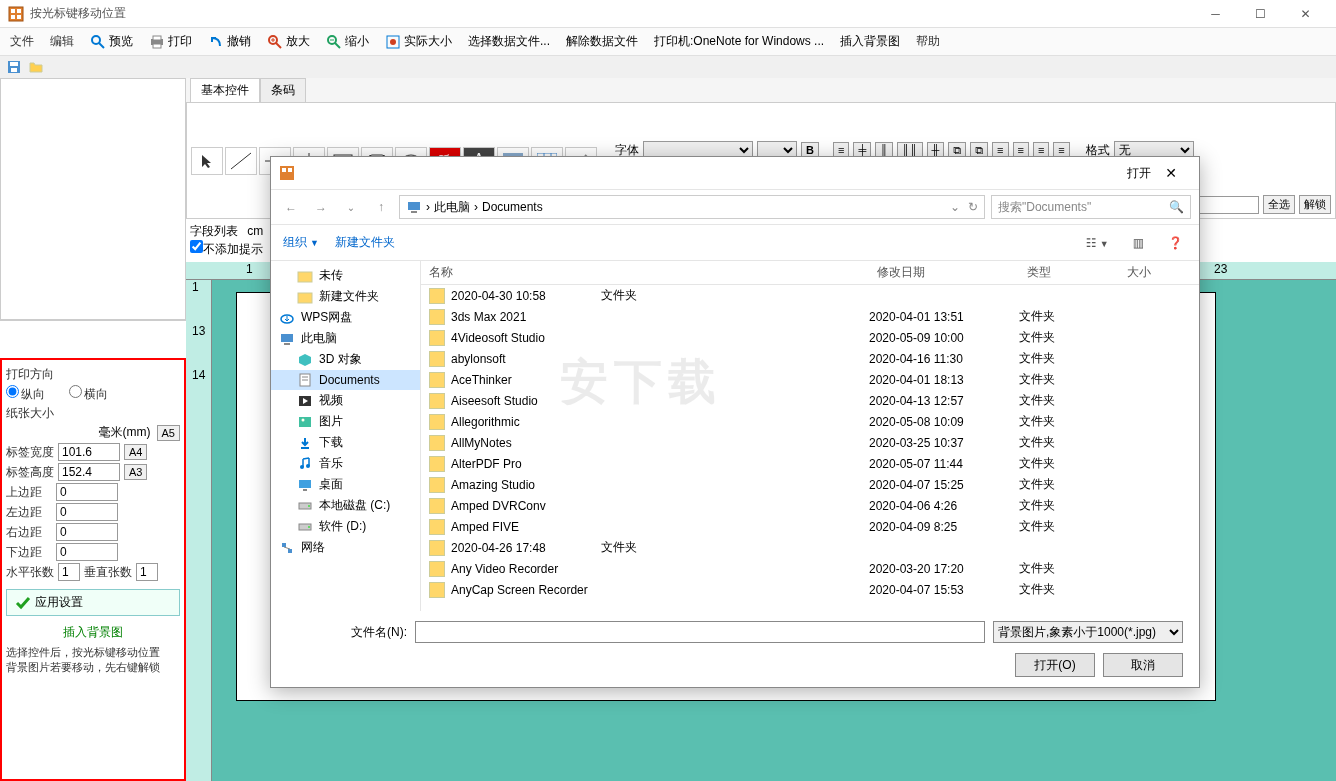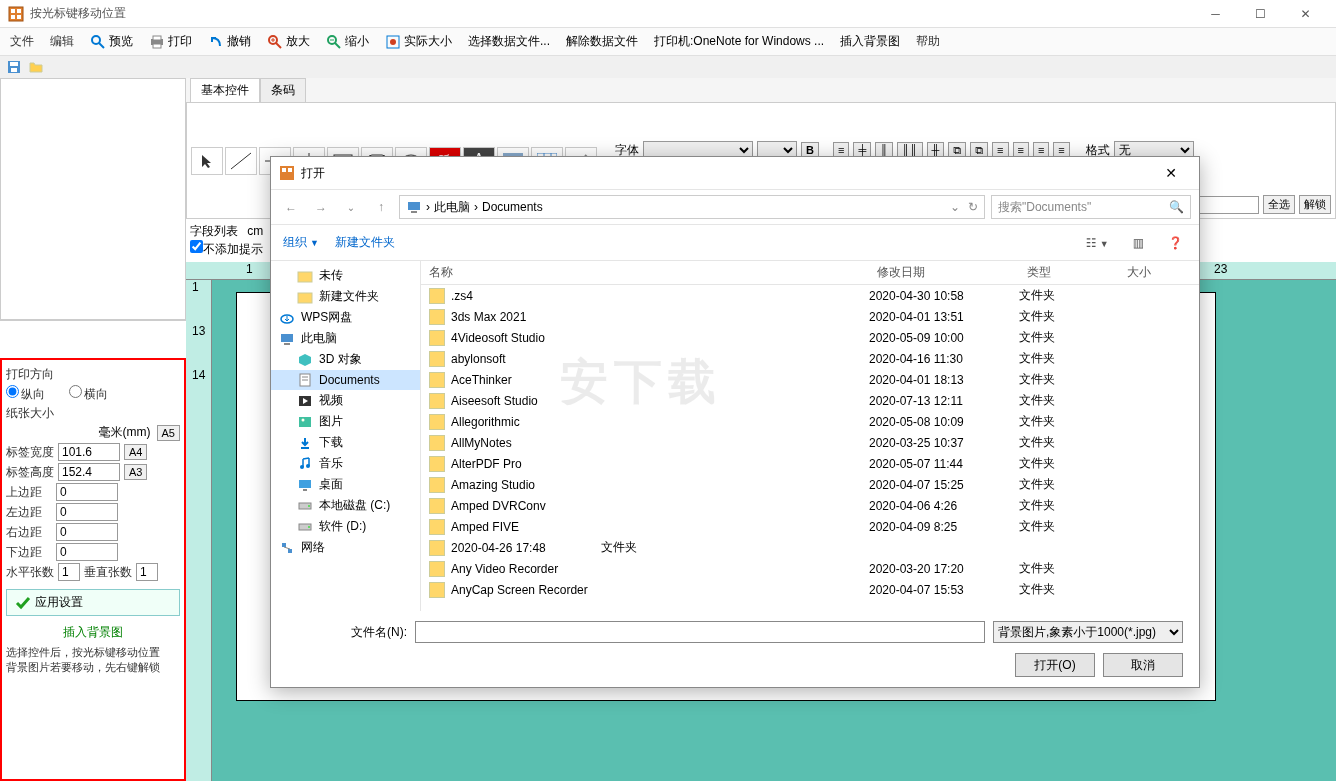--- a/index.html
+++ b/index.html
@@ -54,21 +54,21 @@
 .prop-row select, .prop-row input { border: 1px solid #999; font-size: 12px; height: 18px; }
 .field-list { background: #fff; padding: 4px; }
 .ruler-area { flex: 1; position: relative; background: #5abfb0; }
 .ruler-h { height: 18px; background: #c0ede4; border-bottom: 1px solid #888; font-size: 9px; padding-left: 60px; }
 .ruler-v { position: absolute; left: 0; top: 18px; bottom: 0; width: 26px; background: #c0ede4; border-right: 1px solid #888; font-size: 9px; }
 .canvas { position: absolute; left: 50px; top: 30px; right: 120px; bottom: 80px; background: #fff; border: 1px solid #000; }
 
 
 .dialog { position: absolute; left: 270px; top: 156px; width: 930px; height: 532px; background: #fff; border: 1px solid #888; box-shadow: 0 4px 20px rgba(0,0,0,0.3); display: flex; flex-direction: column; }
 .dlg-title { height: 32px; display: flex; align-items: center; padding: 0 8px; background: #fff; }
-.dlg-title .tlabel { flex: 1; }
+.dlg-title .tlabel { flex: 1; text-align: right; }
 .dlg-title .close { width: 40px; text-align: center; cursor: pointer; font-size: 14px; }
 .dlg-nav { height: 36px; display: flex; align-items: center; padding: 0 8px; border-top: 1px solid #e5e5e5; border-bottom: 1px solid #e5e5e5; gap: 6px; }
 .dlg-nav .arrow { width: 24px; height: 24px; display: flex; align-items: center; justify-content: center; color: #888; cursor: pointer; }
 .dlg-nav .path { flex: 1; border: 1px solid #ccc; height: 24px; display: flex; align-items: center; padding: 0 6px; gap: 4px; }
 .dlg-nav .search { width: 200px; border: 1px solid #ccc; height: 24px; display: flex; align-items: center; padding: 0 6px; color: #888; }
 .dlg-toolbar { height: 36px; display: flex; align-items: center; padding: 0 12px; gap: 16px; border-bottom: 1px solid #e5e5e5; }
 .dlg-toolbar .tb-item { color: #0066cc; cursor: pointer; display: flex; align-items: center; gap: 3px; }
 .dlg-toolbar .spacer { flex: 1; }
 .dlg-toolbar .tb-icon { color: #555; cursor: pointer; padding: 0 4px; }
 .dlg-body { flex: 1; display: flex; }
@@ -526,21 +526,20 @@
     <div class="dlg-list">
       <div class="dlg-list-header">
         <div class="col col-name">名称</div>
         <div class="col col-date">修改日期</div>
         <div class="col col-type">类型</div>
         <div class="col col-size">大小</div>
       </div>
       <div class="dlg-list-rows" id="file-rows">
           <div class="frow">
             <div class="ficon"></div>
-    <div class="col-name" style="flex:1">.zs4</div>
     <div class="col-date" style="width:150px">2020-04-30 10:58</div>
     <div class="col-type" style="width:100px">文件夹</div>
     <div class="col-size" style="width:80px"></div>
           </div>
           <div class="frow">
             <div class="ficon"></div>
     <div class="col-name" style="flex:1">3ds Max 2021</div>
     <div class="col-date" style="width:150px">2020-04-01 13:51</div>
     <div class="col-type" style="width:100px">文件夹</div>
     <div class="col-size" style="width:80px"></div>
@@ -562,21 +561,21 @@
           <div class="frow">
             <div class="ficon"></div>
     <div class="col-name" style="flex:1">AceThinker</div>
     <div class="col-date" style="width:150px">2020-04-01 18:13</div>
     <div class="col-type" style="width:100px">文件夹</div>
     <div class="col-size" style="width:80px"></div>
           </div>
           <div class="frow">
             <div class="ficon"></div>
     <div class="col-name" style="flex:1">Aiseesoft Studio</div>
-    <div class="col-date" style="width:150px">2020-07-13 12:11</div>
+    <div class="col-date" style="width:150px">2020-04-13 12:57</div>
     <div class="col-type" style="width:100px">文件夹</div>
     <div class="col-size" style="width:80px"></div>
           </div>
           <div class="frow">
             <div class="ficon"></div>
     <div class="col-name" style="flex:1">Allegorithmic</div>
     <div class="col-date" style="width:150px">2020-05-08 10:09</div>
     <div class="col-type" style="width:100px">文件夹</div>
     <div class="col-size" style="width:80px"></div>
           </div>

